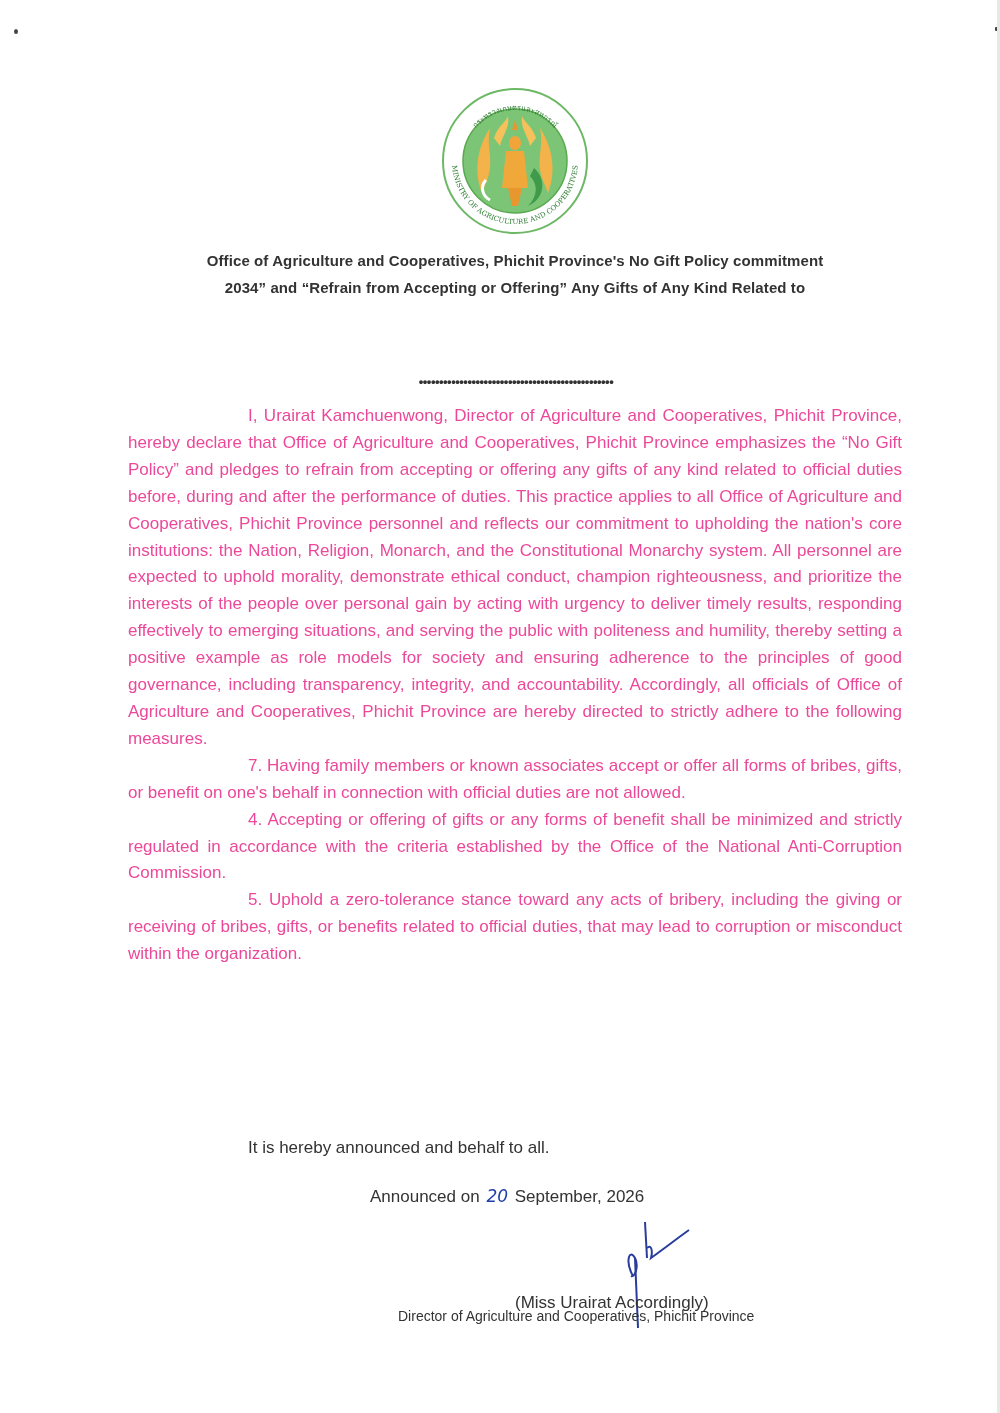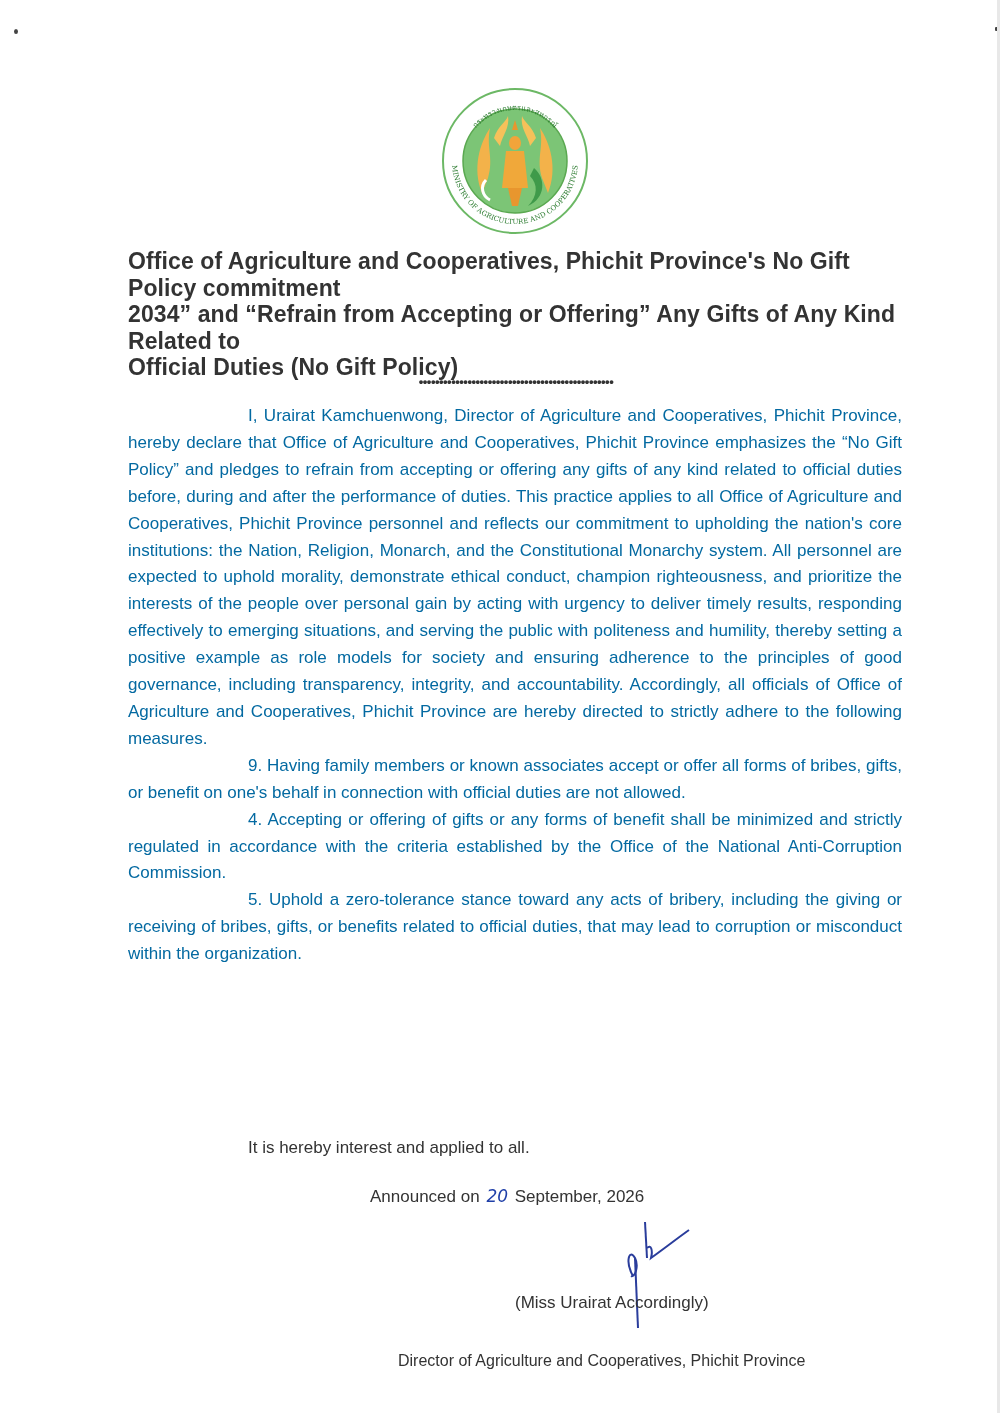--- a/index.html
+++ b/index.html
@@ -6,35 +6,35 @@
   body { width:1000px; height:1413px; position:relative; overflow:hidden;
          font-family:"Liberation Sans", "DejaVu Sans", sans-serif; color:#2b2b2b; }
   .page { position:absolute; left:0; top:0; width:1000px; height:1413px; background:#fff; }
   .speck { position:absolute; width:4px; height:5px; background:#444; border-radius:50%; }
   .speck.l { left:14px; top:29px; }
   .speck.r { left:995px; top:27px; width:4px; height:4px; border-radius:1px; }
   .edge { position:absolute; right:0; top:0; width:3px; height:1413px; background:#e8e8e8; }
 
   .seal { position:absolute; left:442px; top:88px; width:146px; height:146px; }
 
-  .title { position:absolute; left:128px; top:248px; width:774px; 
-           font-size:23px; font-weight:bold; line-height:26.5px; color:#333; letter-spacing:0.1px; }
+  .title { position:absolute; left:128px; top:248px; width:774px; text-align:center;
+           font-size:15px; font-weight:bold; line-height:26.5px; color:#333; letter-spacing:0.1px; }
   .dots { position:absolute; left:338px; top:374px; width:356px; text-align:center;
           font-size:13px; font-weight:bold; color:#333; letter-spacing:-0.5px; overflow:hidden; white-space:nowrap; }
 
   .body { position:absolute; left:128px; top:403px; width:774px; font-size:17px; line-height:26.9px;
-          color:#0369a1; text-align:justify; }
+          color:#ec4899; text-align:justify; }
   .body p { margin:0; }
   .indent { text-indent:120px; }
   .closing { position:absolute; left:248px; top:1138px; font-size:17px; color:#333; }
   .announced { position:absolute; left:370px; top:1186px; font-size:17px; color:#333; }
   .announced .day { color:#1f3fa8; font-style:italic; font-weight:normal; font-family:"DejaVu Sans", sans-serif; font-size:17px; padding:0 2px; }
   .signature { position:absolute; left:605px; top:1218px; width:120px; height:110px; }
   .sig-name { position:absolute; left:515px; top:1293px; font-size:17px; color:#333; }
-  .sig-title { position:absolute; left:398px; top:1352px; font-size:16px; color:#333;text-align:center; }
+  .sig-title { position:absolute; left:398px; top:1308px; font-size:14px; color:#333;text-align:center; }
 </style>
 </head>
 <body>
 
 <div class="page">
   <div class="speck l"></div>
   <div class="speck r"></div>
   <div class="edge"></div>
 
   <div class="seal">
@@ -56,33 +56,32 @@
       <path d="M92 80 C104 90 104 110 86 118 C96 108 96 96 88 88 Z" fill="#3f9a4a"></path>
       <path d="M44 92 C38 98 40 108 48 112" stroke="#ffffff" stroke-width="3" fill="none"></path>
       <text font-size="7.5" fill="#2e7d32" font-family="DejaVu Sans, sans-serif"><textPath href="#arcTop" startOffset="50%" text-anchor="middle">กระทรวงเกษตรและสหกรณ์</textPath></text>
       <text font-size="7" fill="#2e7d32" font-family="DejaVu Serif, serif"><textPath href="#arcBot" startOffset="50%" text-anchor="middle">MINISTRY OF AGRICULTURE AND COOPERATIVES</textPath></text>
     </svg>
   </div>
 
   <div class="title">
     <div>Office of Agriculture and Cooperatives, Phichit Province's No Gift Policy commitment</div>
     <div>2034” and “Refrain from Accepting or Offering” Any Gifts of Any Kind Related to</div>
-    <div>Official Duties (No Gift Policy)</div>
   </div>
 
   <div class="dots">••••••••••••••••••••••••••••••••••••••••••••••••</div>
 
   <div class="body">
     <p class="indent">I, Urairat Kamchuenwong, Director of Agriculture and Cooperatives, Phichit Province, hereby declare that Office of Agriculture and Cooperatives, Phichit Province emphasizes the “No Gift Policy” and pledges to refrain from accepting or offering any gifts of any kind related to official duties before, during and after the performance of duties. This practice applies to all Office of Agriculture and Cooperatives, Phichit Province personnel and reflects our commitment to upholding the nation's core institutions: the Nation, Religion, Monarch, and the Constitutional Monarchy system. All personnel are expected to uphold morality, demonstrate ethical conduct, champion righteousness, and prioritize the interests of the people over personal gain by acting with urgency to deliver timely results, responding effectively to emerging situations, and serving the public with politeness and humility, thereby setting a positive example as role models for society and ensuring adherence to the principles of good governance, including transparency, integrity, and accountability. Accordingly, all officials of Office of Agriculture and Cooperatives, Phichit Province are hereby directed to strictly adhere to the following measures.</p>
-    <p class="indent">9. Having family members or known associates accept or offer all forms of bribes, gifts, or benefit on one's behalf in connection with official duties are not allowed.</p>
+    <p class="indent">7. Having family members or known associates accept or offer all forms of bribes, gifts, or benefit on one's behalf in connection with official duties are not allowed.</p>
     <p class="indent">4. Accepting or offering of gifts or any forms of benefit shall be minimized and strictly regulated in accordance with the criteria established by the Office of the National Anti-Corruption Commission.</p>
     <p class="indent">5. Uphold a zero-tolerance stance toward any acts of bribery, including the giving or receiving of bribes, gifts, or benefits related to official duties, that may lead to corruption or misconduct within the organization.</p>
   </div>
 
-  <div class="closing">It is hereby interest and applied to all.</div>
+  <div class="closing">It is hereby announced and behalf to all.</div>
 
   <div class="announced">
     <span>Announced on</span>
     <span class="day">20</span>
     <span>September, 2026</span>
   </div>
 
   <div class="signature">
     <svg width="120" height="110" viewBox="0 0 120 110">
       <path d="M28 58 C20 44 24 30 30 40 C34 48 30 60 26 58" stroke="#2a3d9c" stroke-width="2" fill="none"></path>

